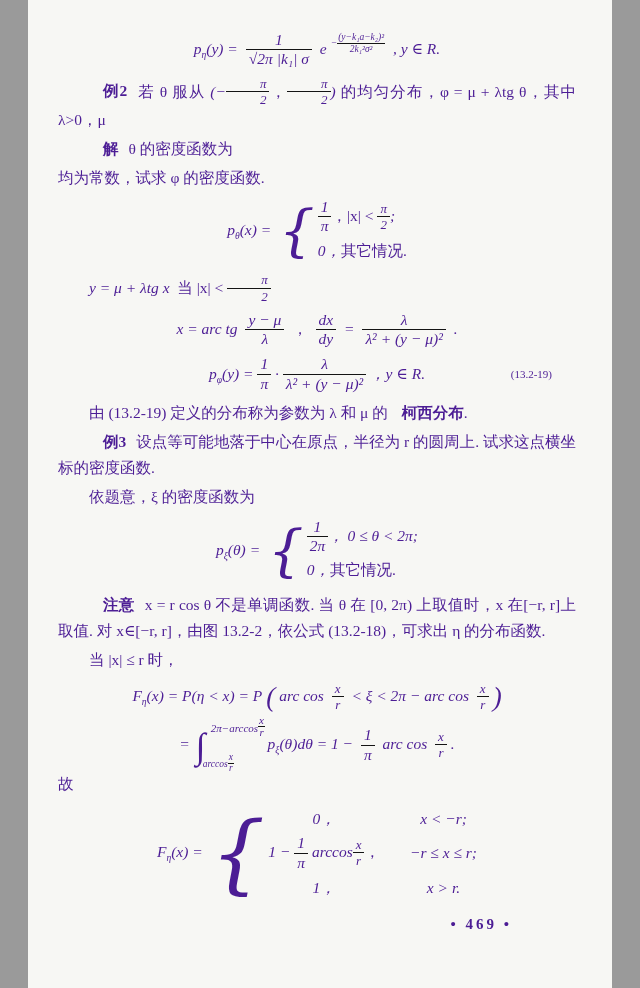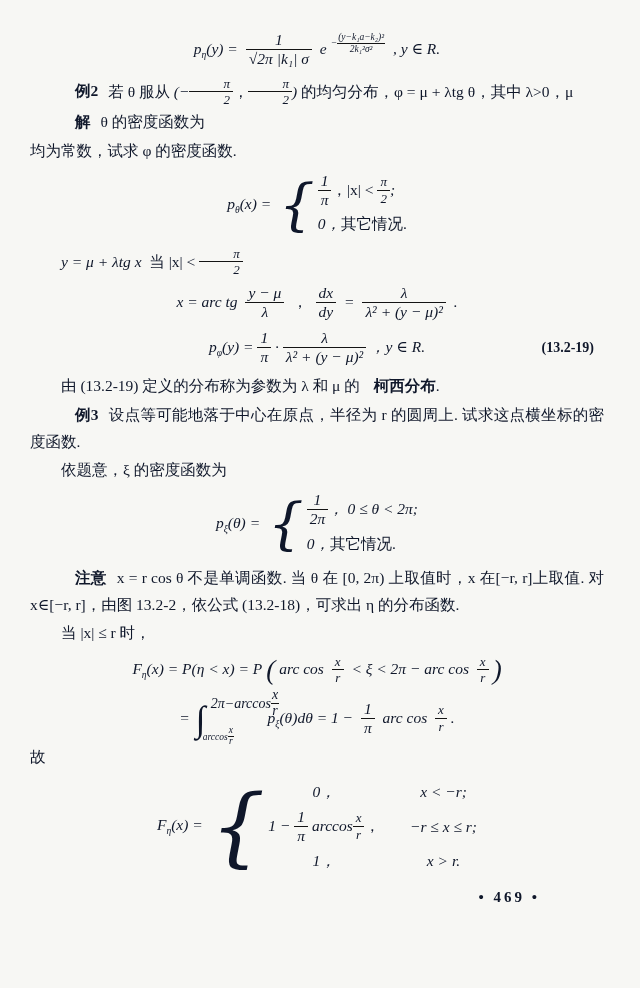--- a/index.html
+++ b/index.html
@@ -1,20 +1,20 @@
 <!DOCTYPE html>
 <html><head>
 <meta charset="utf-8">
 <style>
   * { box-sizing: border-box; }
   html,body { margin:0; padding:0; }
   body { background:#9a9a9a; }
   .page {
-    width:640px; height:988px; margin:0 auto; position:relative; overflow:hidden;
-    background:#f7f7f4; color:#0f172a;
+    width:584px; height:988px; margin:0 auto; position:relative; overflow:hidden;
+    background:#f7f7f4; color:#4c1d95;
     font-family:"Liberation Serif","DejaVu Serif",serif;
   }
   .inner { padding:24px 36px 0 30px; }
   .para { font-size:15.5px; line-height:1.72; text-align:justify; margin:2px 0; }
   .para.indent { text-indent:2em; }
   .b { font-weight:bold; margin-right:10px;margin-left:14px; }
   .math { font-style:italic; }
   .cn { font-style:normal; }
   sub.s { font-size:0.62em; font-style:italic; }
   .disp { text-align:center; font-size:15.5px; margin:7px 0; font-style:italic; }
@@ -30,25 +30,25 @@
   .cases { display:inline-flex; align-items:center; vertical-align:middle; text-align:left; }
   .brace { font-family:"DejaVu Serif",serif; line-height:0.8; margin-right:3px; font-weight:400; }
   .brace.two { font-size:56px; }
   .brace.three { font-size:86px; }
   .rows { display:inline-block; text-align:left; }
   .row { display:block; line-height:1.9; }
   .grid3 { display:inline-grid; grid-template-columns:auto auto; column-gap:30px; row-gap:2px; align-items:center; }
   .gval { text-align:center; line-height:1.8; }
   .gcond { text-align:center; line-height:1.8; }
   .eqrow { position:relative; }
-  .eqtag { position:absolute; right:8px; top:50%; transform:translateY(-50%); font-style:normal; font-size:14px;font-weight:bold; }
+  .eqtag { position:absolute; right:22px; top:50%; transform:translateY(-50%); font-style:normal; font-size:11px; }
   .bigp { font-size:27px; vertical-align:middle; line-height:1; font-weight:300; }
   .intwrap { position:relative; display:inline-block; padding:0 58px 0 2px; }
   .intsym { font-size:36px; line-height:1; vertical-align:middle; }
-  .intup { position:absolute; top:-13px; left:17px; font-size:14px; white-space:nowrap; }
+  .intup { position:absolute; top:-13px; left:17px; font-size:11px; white-space:nowrap; }
   .intlo { position:absolute; bottom:-10px; left:9px; font-size:9.5px; white-space:nowrap; }
   .tfrac { display:inline-block; text-align:center; vertical-align:-0.45em; line-height:1.05; }
   .tfrac .num { display:block; border-bottom:0.8px solid #141414; padding:0 1px; }
   .tfrac .den { display:block; }
   .pagenum { text-align:right; padding-right:64px; margin-top:14px; font-size:15px; letter-spacing:3px; font-weight:bold; }
 </style>
 </head>
 <body>
 
 <div class="page">

